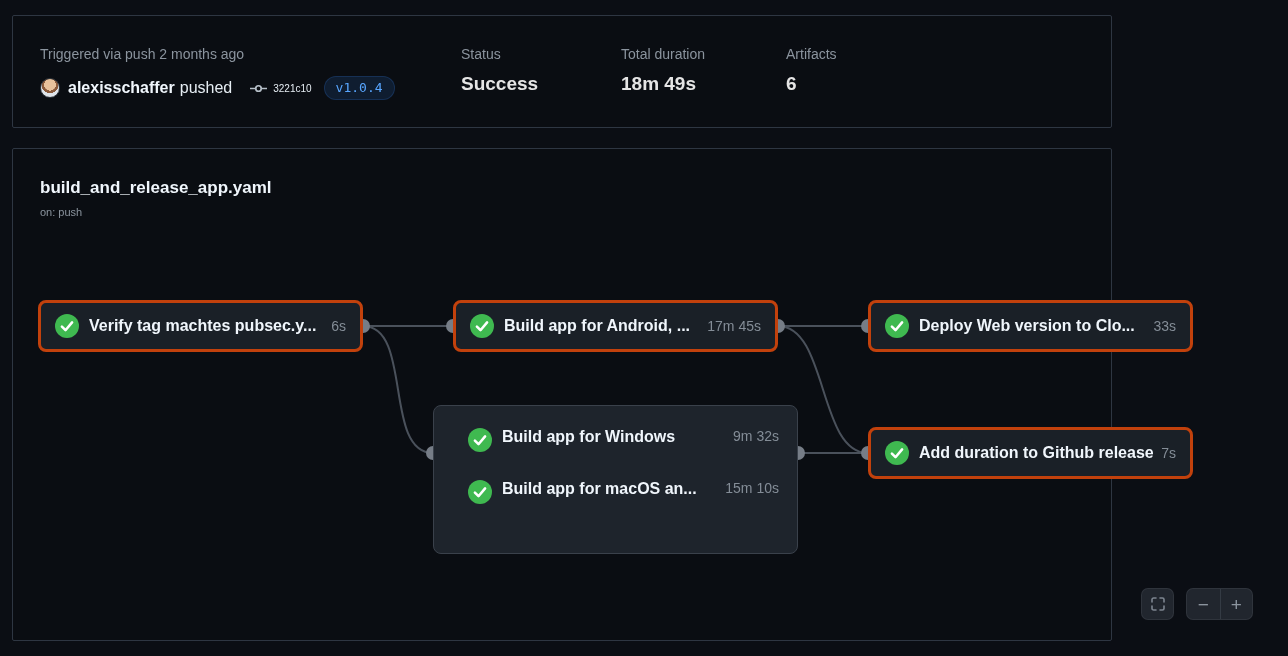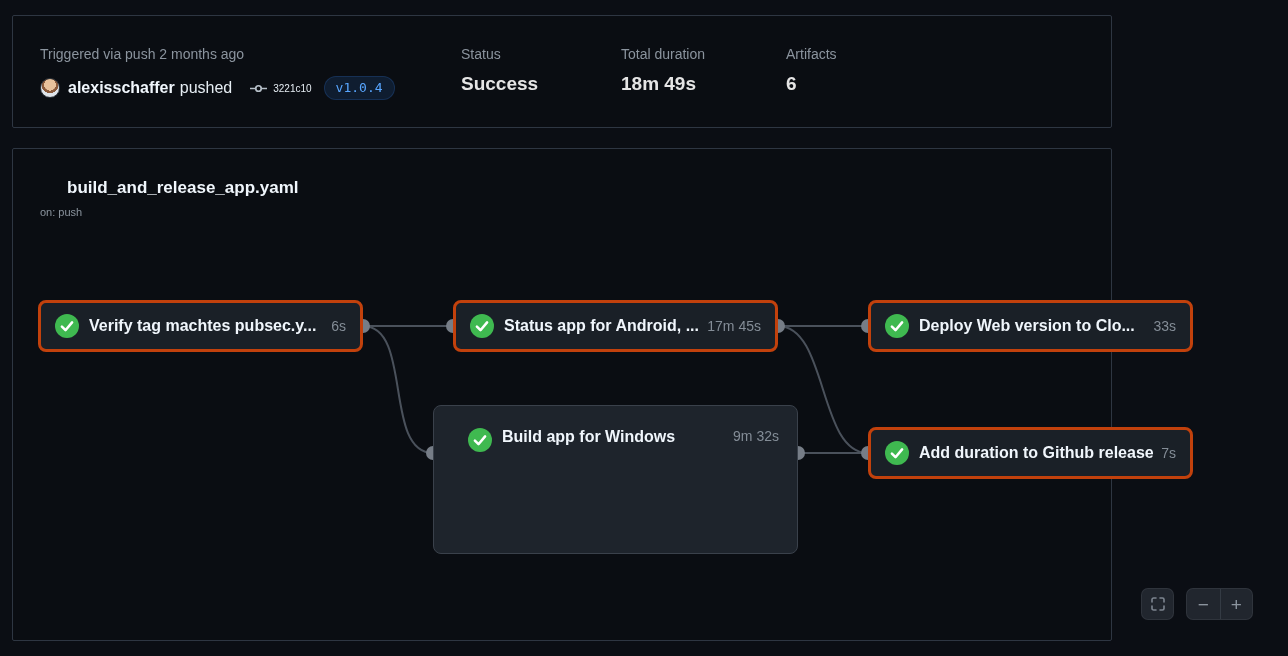--- a/index.html
+++ b/index.html
@@ -43,21 +43,21 @@
     font-size: 13px;
     color: #58a6ff;
     background: rgba(56,139,253,0.13);
     border: 1px solid rgba(56,139,253,0.18);
     border-radius: 999px;
     padding: 3px 11px;
     line-height: 1.3;
   }
 
   
-  .wf-title { position: absolute; left: 27px; top: 29px; font-size: 17px; font-weight: 700; color: #f0f6fc; margin-left: 27px; }
+  .wf-title { position: absolute; left: 27px; top: 29px; font-size: 17px; font-weight: 700; color: #f0f6fc; }
   .wf-trigger { position: absolute; left: 27px; top: 57px; font-size: 11px; color: #8b949e; }
 
   #edges { position: absolute; left: 0; top: 0; width: 1264px; height: 493px; }
 
   .node {
     position: absolute;
     height: 52px; width: 325px;
     background: #1a2027;
     border: 3px solid #c2410c;
     border-radius: 8px;
@@ -173,21 +173,21 @@
     <span class="node-dur">6s</span>
   </div>
 
   <div class="node" style="left:440px; top:151px">
     <span class="check">
       <svg width="24" height="24" viewBox="0 0 16 16">
         <circle cx="8" cy="8" r="8" fill="#3fb950"></circle>
         <path d="M4.6 8.4 7 10.8 11.4 5.6" stroke="#ffffff" stroke-width="1.7" fill="none" stroke-linecap="round" stroke-linejoin="round"></path>
       </svg>
     </span>
-    <span class="node-title">Status app for Android, ...</span>
+    <span class="node-title">Build app for Android, ...</span>
     <span class="node-dur">17m 45s</span>
   </div>
 
   <div class="node" style="left:855px; top:151px">
     <span class="check">
       <svg width="24" height="24" viewBox="0 0 16 16">
         <circle cx="8" cy="8" r="8" fill="#3fb950"></circle>
         <path d="M4.6 8.4 7 10.8 11.4 5.6" stroke="#ffffff" stroke-width="1.7" fill="none" stroke-linecap="round" stroke-linejoin="round"></path>
       </svg>
     </span>
@@ -199,20 +199,30 @@
     <div class="node-row">
       <span class="check">
         <svg width="24" height="24" viewBox="0 0 16 16">
           <circle cx="8" cy="8" r="8" fill="#3fb950"></circle>
           <path d="M4.6 8.4 7 10.8 11.4 5.6" stroke="#ffffff" stroke-width="1.7" fill="none" stroke-linecap="round" stroke-linejoin="round"></path>
         </svg>
       </span>
       <span class="node-title">Build app for Windows</span>
       <span class="node-dur">9m 32s</span>
     </div>
+    <div class="node-row">
+      <span class="check">
+        <svg width="24" height="24" viewBox="0 0 16 16">
+          <circle cx="8" cy="8" r="8" fill="#3fb950"></circle>
+          <path d="M4.6 8.4 7 10.8 11.4 5.6" stroke="#ffffff" stroke-width="1.7" fill="none" stroke-linecap="round" stroke-linejoin="round"></path>
+        </svg>
+      </span>
+      <span class="node-title">Build app for macOS an...</span>
+      <span class="node-dur">15m 10s</span>
+    </div>
   </div>
 
   <div class="node" style="left:855px; top:278px">
     <span class="check">
       <svg width="24" height="24" viewBox="0 0 16 16">
         <circle cx="8" cy="8" r="8" fill="#3fb950"></circle>
         <path d="M4.6 8.4 7 10.8 11.4 5.6" stroke="#ffffff" stroke-width="1.7" fill="none" stroke-linecap="round" stroke-linejoin="round"></path>
       </svg>
     </span>
     <span class="node-title">Add duration to Github release</span>

